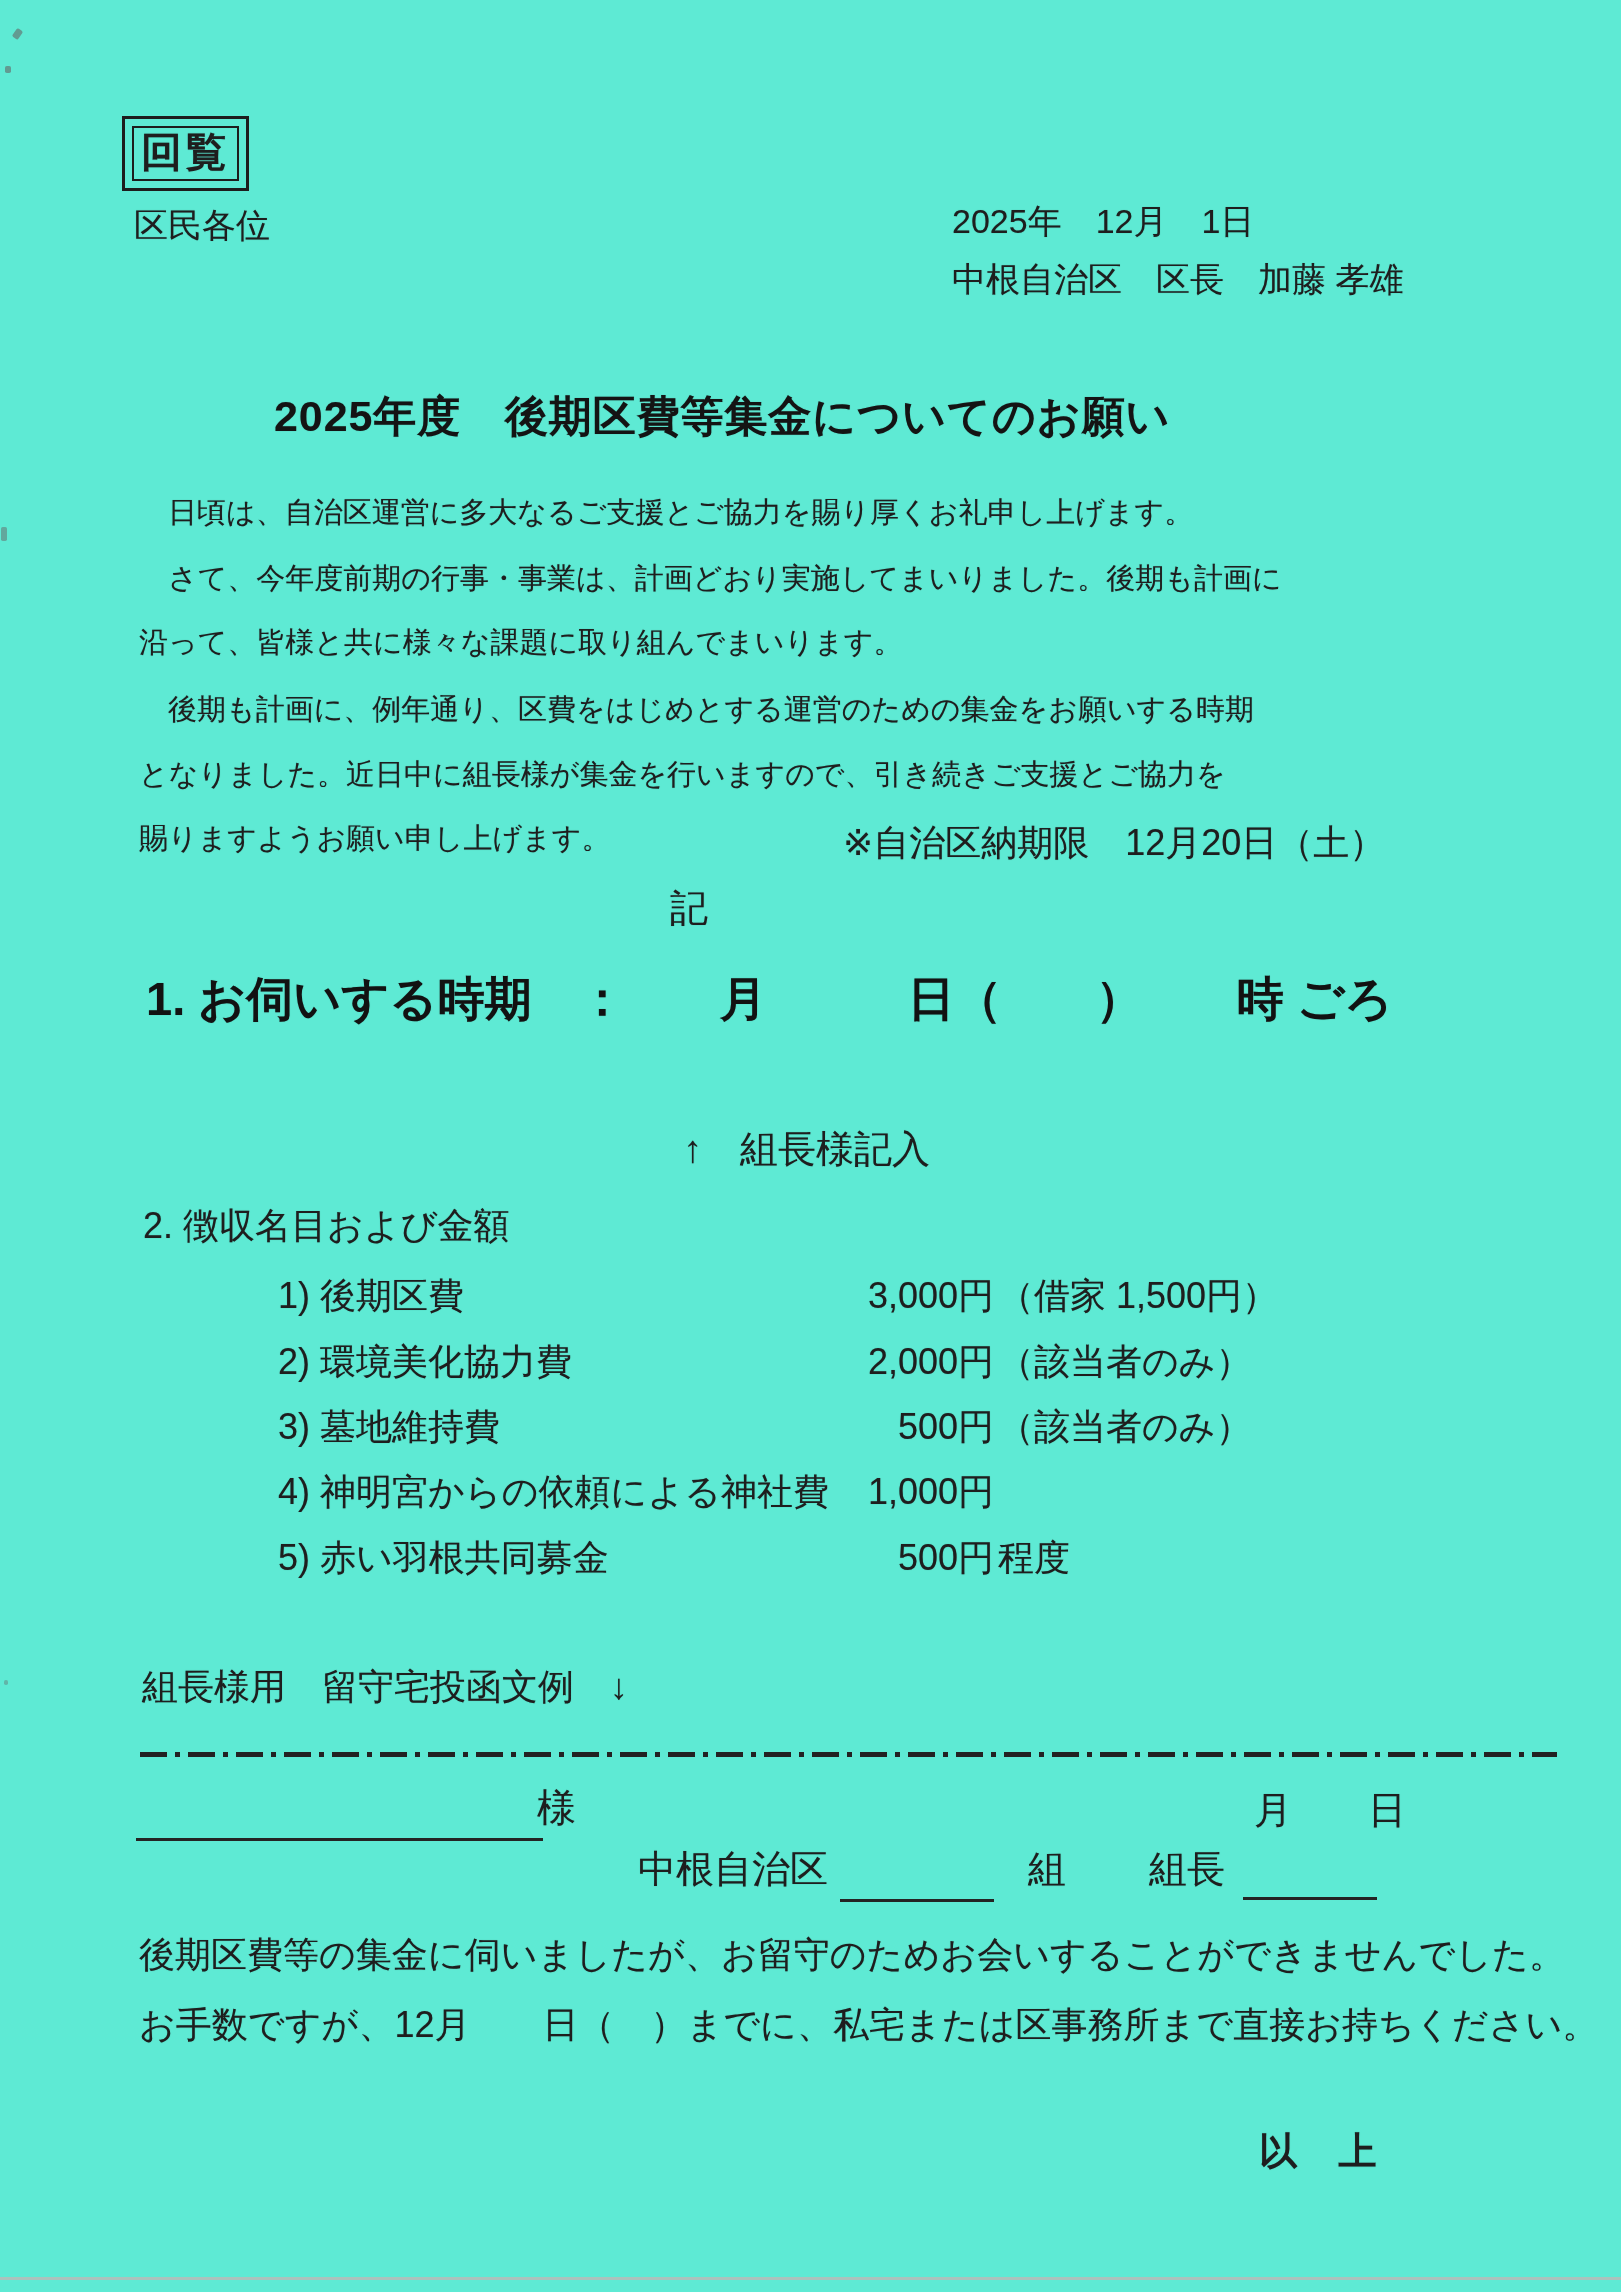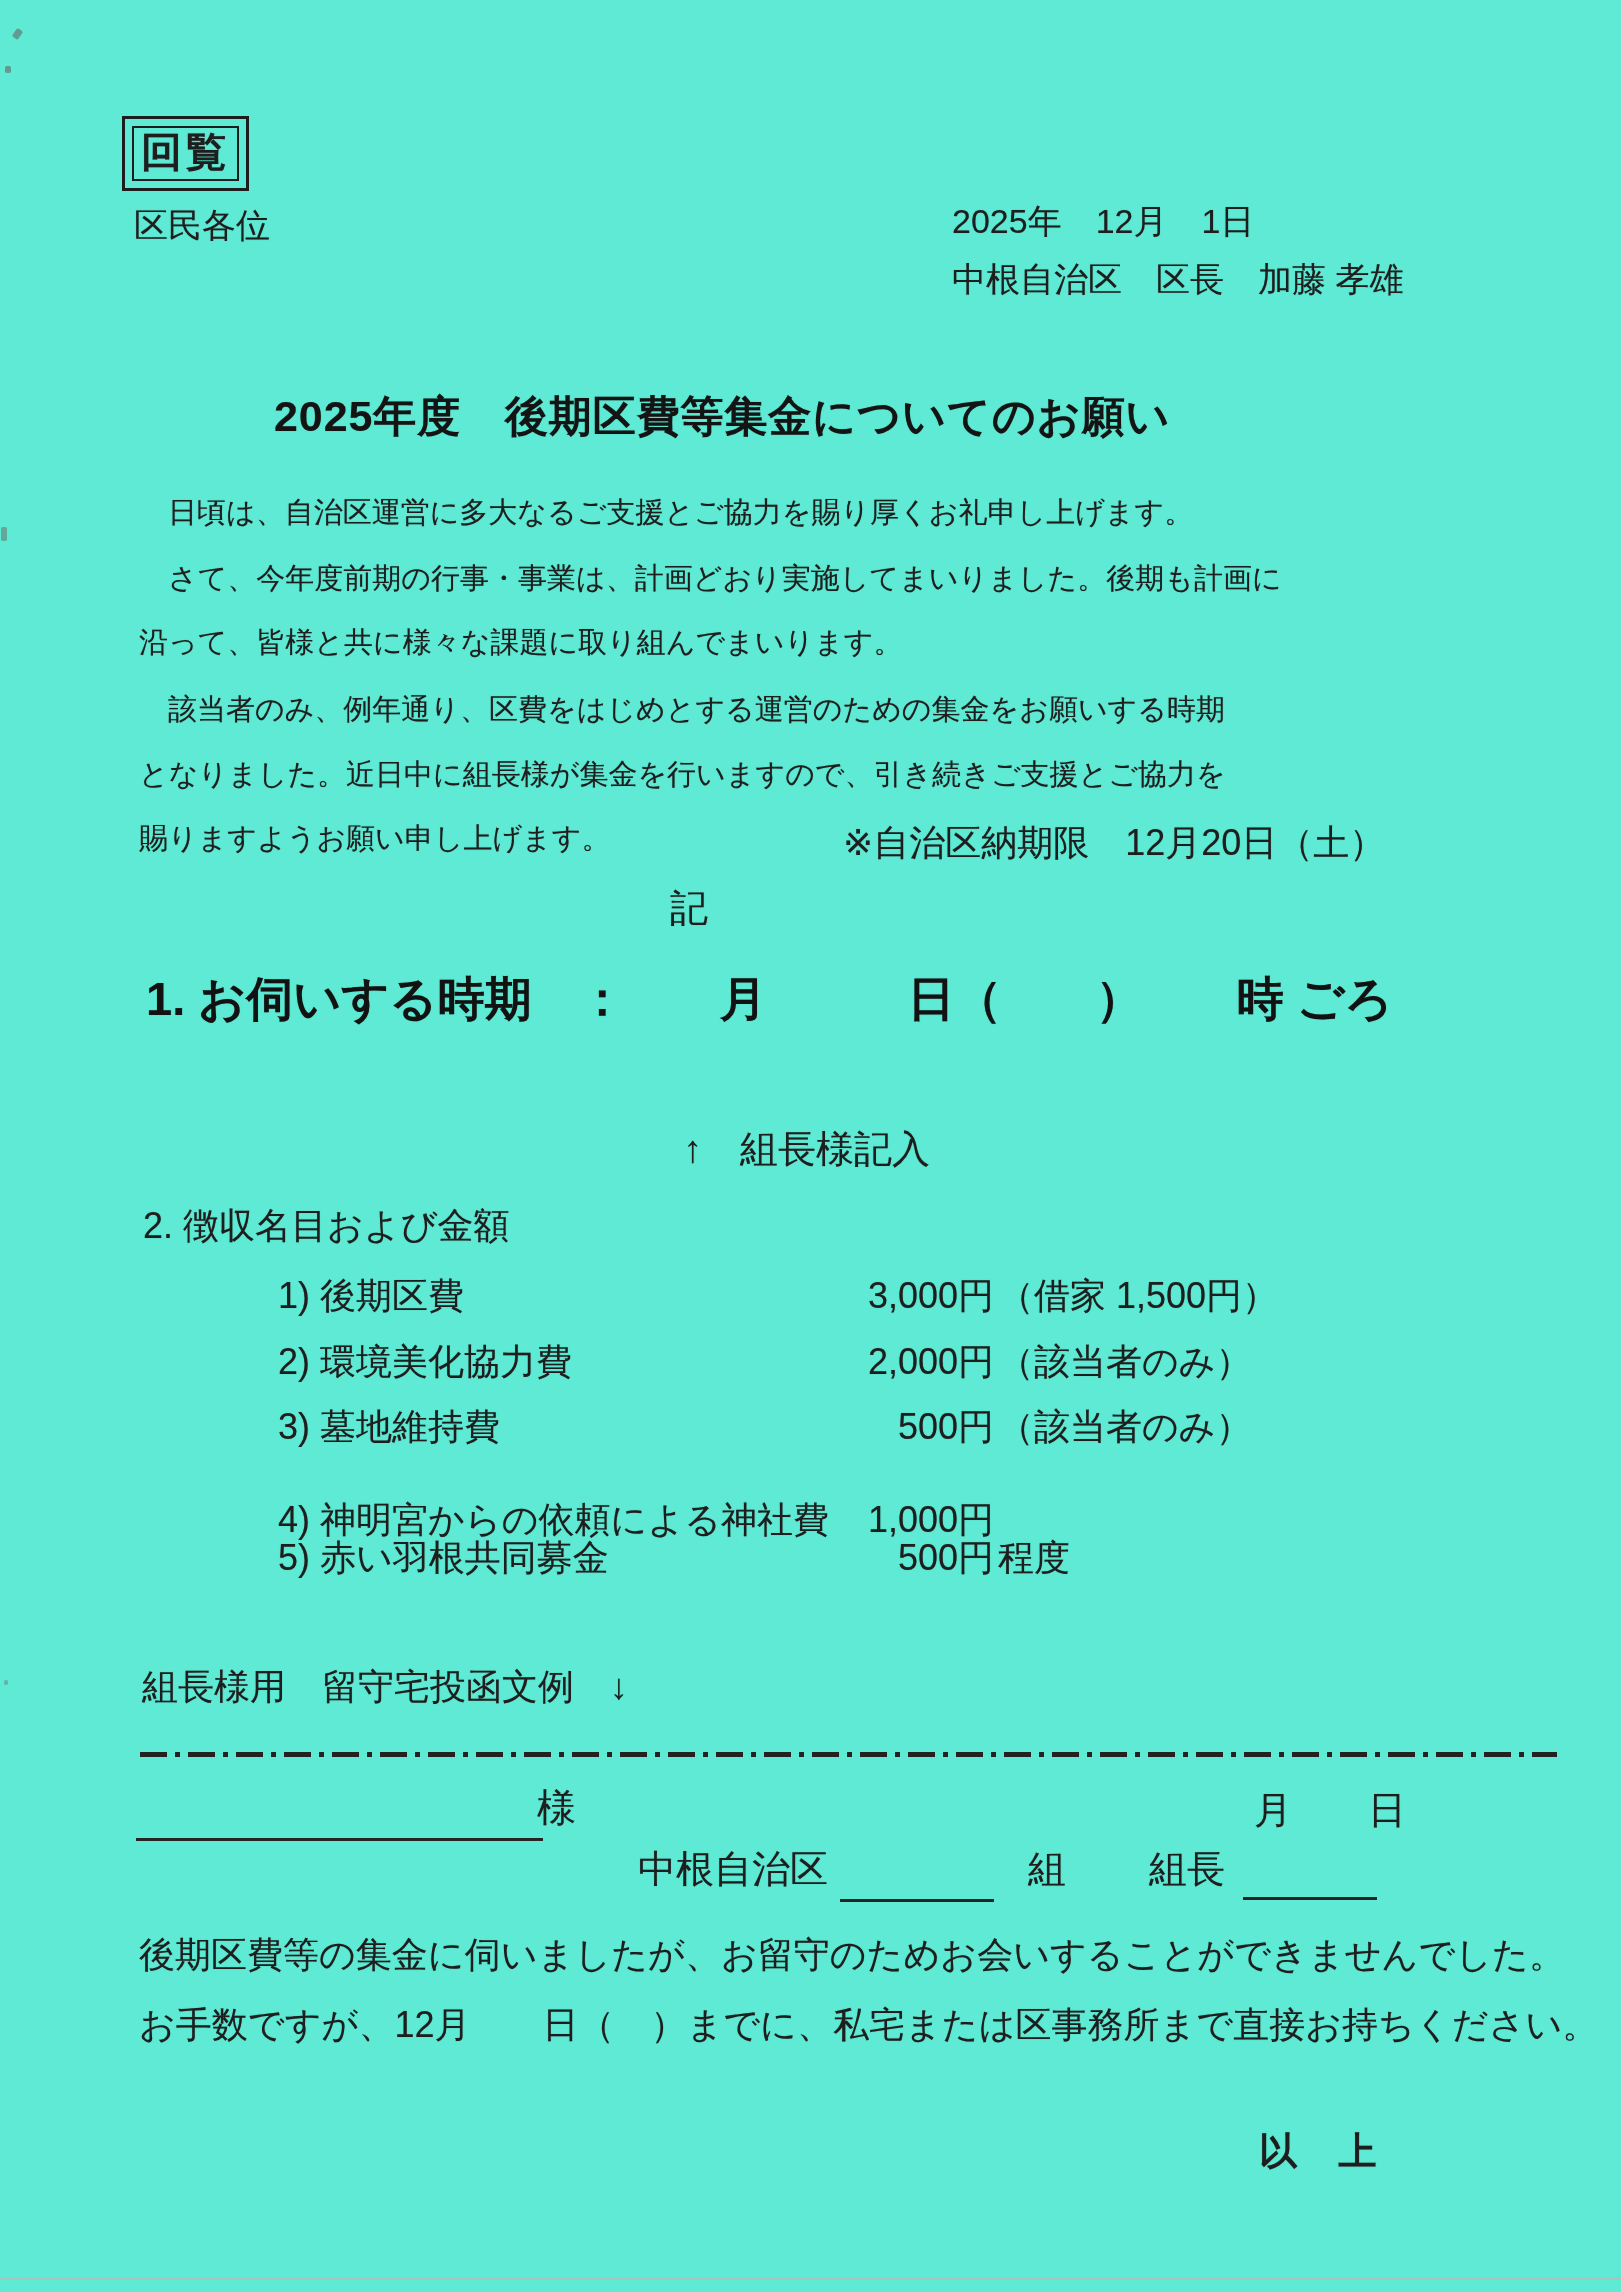--- a/index.html
+++ b/index.html
@@ -46,21 +46,21 @@
   .bl3{top:693px;} .bl4{top:758px;} .bl5{top:822px;}
   .deadline{left:843px;top:822px;font-size:36px;}
   .ki{left:670px;top:887px;font-size:38px;}
   .section1{left:146px;top:972px;font-size:47px;font-weight:bold;color:#121212;}
   .leader-note{left:683px;top:1128px;font-size:38px;}
   .section2{left:143px;top:1205px;font-size:36px;}
   .fee-label{left:278px;font-size:36px;}
   .fee-amount{left:761px;width:233px;text-align:right;font-size:36px;}
   .fee-note{left:998px;font-size:36px;}
   .fr0{top:1275px;} .fr1{top:1341px;} .fr2{top:1406px;}
-  .fr3{top:1471px;margin-top:28px;} .fr4{top:1537px;}
+  .fr3{top:1471px;} .fr4{top:1537px;}
   .template-label{left:142px;top:1666px;font-size:36px;}
   .rule-dashdot{
     position:absolute;left:140px;top:1752px;width:1417px;height:4.5px;
     background:repeating-linear-gradient(90deg,
       #222 0px,#222 27px,
       transparent 27px,transparent 35px,
       #222 35px,#222 40px,
       transparent 40px,transparent 48px);
   }
   .form-name-suffix{left:537px;top:1786px;font-size:39px;}
@@ -97,21 +97,21 @@
 
   <div class="t addressee">区民各位</div>
   <div class="t date-line">2025年　12月　1日</div>
   <div class="t sender-line">中根自治区　区長　加藤 孝雄</div>
 
   <div class="t doc-title">2025年度　後期区費等集金についてのお願い</div>
 
   <div class="t body-line bl0">　日頃は、自治区運営に多大なるご支援とご協力を賜り厚くお礼申し上げます。</div>
   <div class="t body-line bl2">沿って、皆様と共に様々な課題に取り組んでまいります。</div>
   <div class="t body-line bl1">　さて、今年度前期の行事・事業は、計画どおり実施してまいりました。後期も計画に</div>
-  <div class="t body-line bl3">　該当者のみ、例年通り、区費をはじめとする運営のための集金をお願いする時期</div>
+  <div class="t body-line bl3">　後期も計画に、例年通り、区費をはじめとする運営のための集金をお願いする時期</div>
   <div class="t body-line bl4">となりました。近日中に組長様が集金を行いますので、引き続きご支援とご協力を</div>
   <div class="t body-line bl5">賜りますようお願い申し上げます。</div>
   <div class="t deadline">※自治区納期限　12月20日（土）</div>
 
   <div class="t ki">記</div>
 
   <div class="t section1">1. お伺いする時期　：　　月　　　日（　　）　　時 ごろ</div>
   <div class="t leader-note">↑　組長様記入</div>
 
   <div class="t section2">2. 徴収名目および金額</div>

